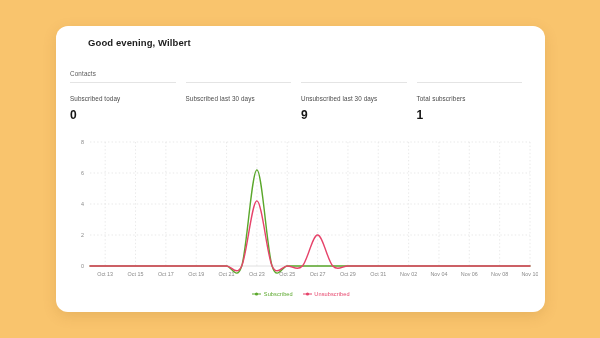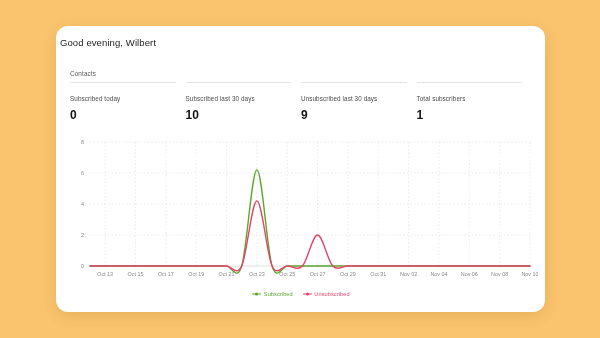--- a/index.html
+++ b/index.html
@@ -25,24 +25,24 @@
     top: 26px;
     width: 489px;
     height: 286px;
     background: #ffffff;
     border-radius: 12px;
     box-shadow: 0 4px 14px rgba(140, 90, 20, 0.16);
     overflow: hidden;
   }
   .greeting {
     position: absolute;
-    left: 4px;
+    left: 32px;
     top: 11px;
     font-size: 9.5px;
-    font-weight: normal;
+    font-weight: bold;
     color: #1c1c1c;
     letter-spacing: 0.1px;
   }
   .section-label {
     position: absolute;
     left: 14px;
     top: 44px;
     font-size: 6.3px;
     color: #5a5a5a;
     letter-spacing: 0.15px;
@@ -121,21 +121,20 @@
 
     <div class="stats">
       <div class="stat">
         <div class="stat-rule"></div>
         <div class="stat-label">Subscribed today</div>
         <div class="stat-value">0</div>
       </div>
       <div class="stat">
         <div class="stat-rule"></div>
         <div class="stat-label">Subscribed last 30 days</div>
-        <div class="stat-value">10</div>
       </div>
       <div class="stat">
         <div class="stat-rule"></div>
         <div class="stat-label">Unsubscribed last 30 days</div>
         <div class="stat-value">9</div>
       </div>
       <div class="stat">
         <div class="stat-rule"></div>
         <div class="stat-label">Total subscribers</div>
         <div class="stat-value">1</div>

